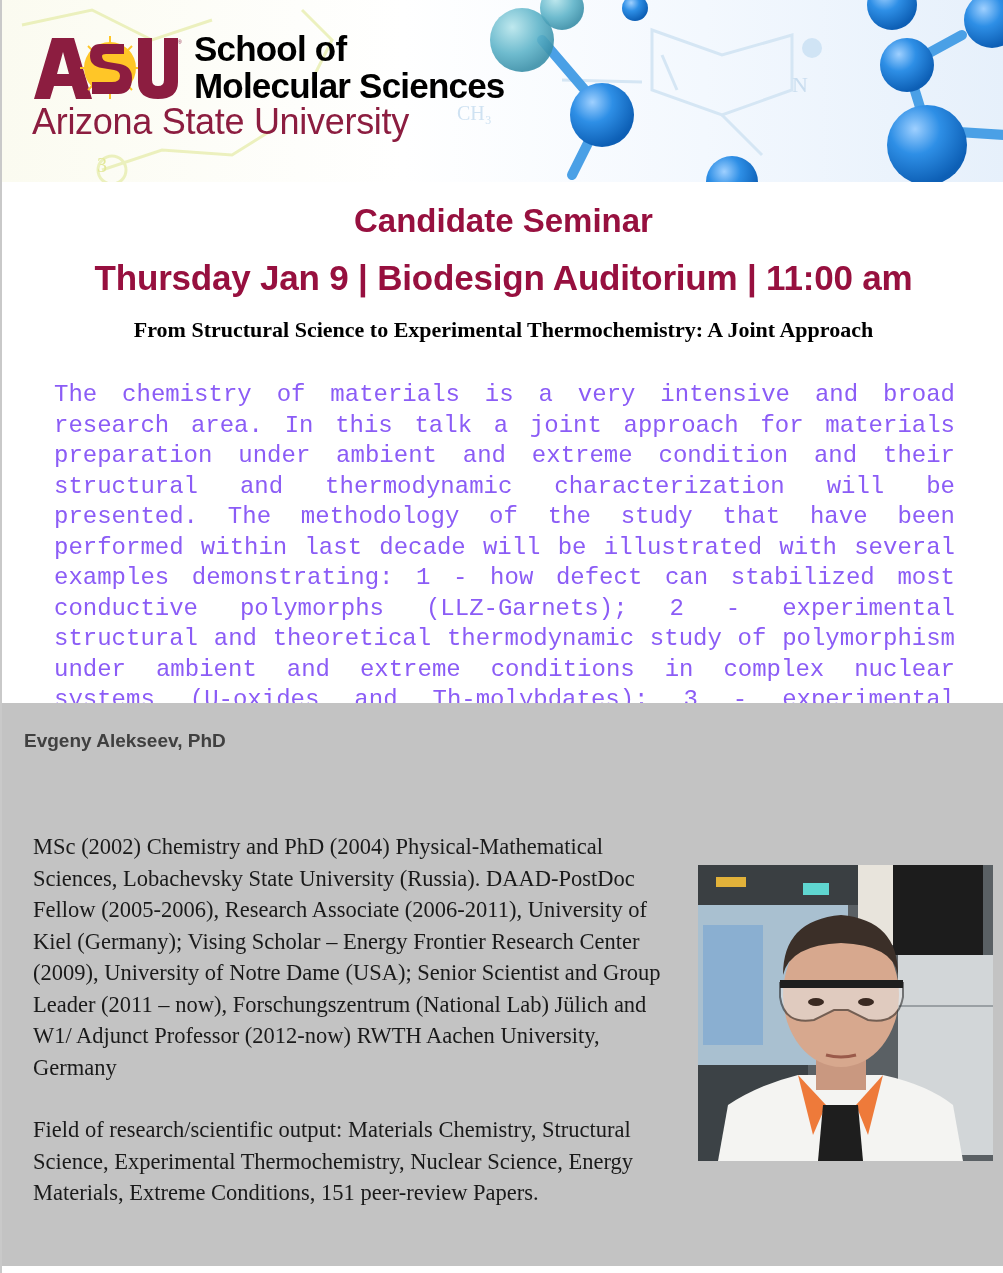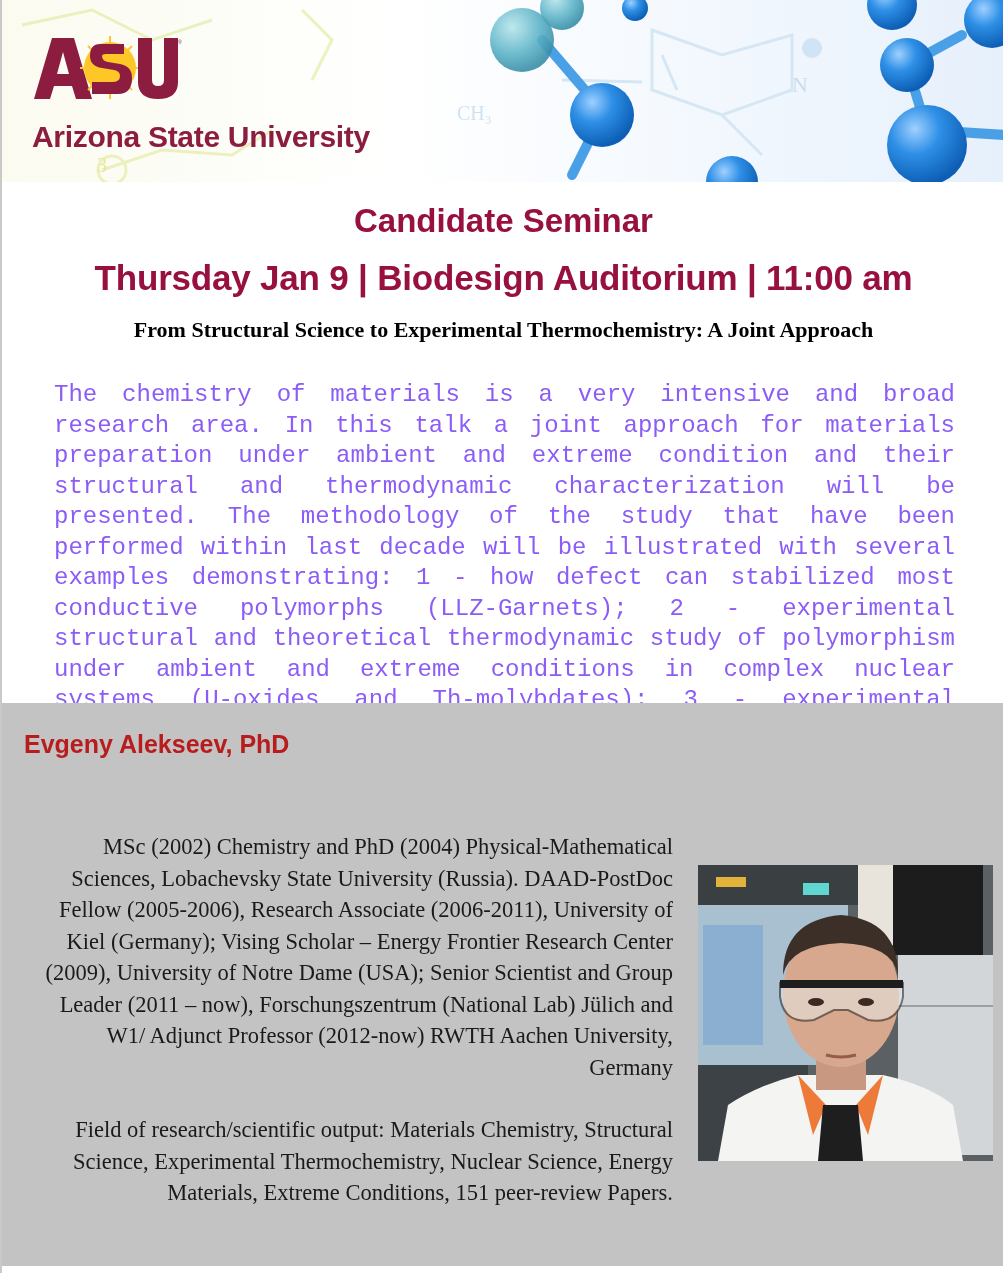--- a/index.html
+++ b/index.html
@@ -8,35 +8,35 @@
     font-family: "Liberation Sans", sans-serif; position: relative;
   }
   .page { position: absolute; left: 0; top: 0; width: 1003px; height: 1273px; border-left: 2px solid #c9c9c9; box-sizing: border-box; }
 
   
   .banner { position: absolute; left: 0; top: 0; width: 1003px; height: 182px; overflow: hidden;
     background: linear-gradient(90deg, #fbfbf0 0%, #ffffff 40%, #f3f8fe 70%, #e6f0fb 100%); }
   .banner svg.bg { position: absolute; left: 0; top: 0; }
   .logo { position: absolute; left: 30px; top: 36px; width: 150px; height: 63px; }
   .school { position: absolute; left: 192px; top: 30px; font-weight: bold; color: #000; font-size: 35px; line-height: 37px; letter-spacing: -0.8px; }
-  .univ { position: absolute; left: 30px; top: 120px; font-weight: bold; color: #8c1d40; font-size: 30px; letter-spacing: -0.3px; }
+  .univ { position: absolute; left: 30px; top: 101px; font-weight: normal; color: #8c1d40; font-size: 36px; letter-spacing: -0.3px; }
 
   
   .seminar { position: absolute; left: 0; width: 1003px; top: 202px; text-align: center; color: #97103f; font-weight: bold; font-size: 33px; }
   .when { position: absolute; left: 0; width: 1003px; top: 258px; text-align: center; color: #97103f; font-weight: bold; font-size: 35px; letter-spacing: -0.2px; }
   .talk-title { position: absolute; left: 0; width: 1003px; top: 317px; text-align: center; color: #000; font-family: "Liberation Serif", serif; font-weight: bold; font-size: 22px; }
 
   .abstract { position: absolute; left: 52px; top: 380px; width: 901px; font-family: Liberation Mono, monospace; font-size: 24px; line-height: 30.5px; color: #8b5cf6; text-align: justify; hyphens: manual; }
 
   
   .speaker { position: absolute; left: 0; top: 703px; width: 1003px; height: 563px; background: #c3c3c3; }
-  .name { position: absolute; left: 22px; top: 27px; font-weight: bold; font-size: 25px; color: #b91c1c; }
+  .name { position: absolute; left: 22px; top: 27px; font-weight: bold; font-size: 19px; color: #404040; }
   .affil { position: absolute; left: 22px; top: 75px; font-weight: bold; font-style: italic; font-size: 20px; color: #000; }
   .bio { position: absolute; left: 31px; top: 128px; width: 640px; font-family: "Liberation Serif", serif; font-size: 22.5px; line-height: 31.5px; color: #1a1a1a; }
-  .bio p { margin: 0 0 31px 0; text-align: right; }
+  .bio p { margin: 0 0 31px 0; }
   .photo { position: absolute; left: 696px; top: 162px; width: 295px; height: 296px; overflow: hidden; background: #6e7478; }
 </style>
 </head>
 <body>
 
 <div class="page">
 
   <div class="banner">
     <svg class="bg" width="1003" height="182">
       <defs>
@@ -98,20 +98,24 @@
         <line x1="78" y1="0" x2="78" y2="63"></line>
           <line x1="48" y1="32" x2="108" y2="32"></line>
         <line x1="56" y1="10" x2="100" y2="54"></line>
           <line x1="100" y1="10" x2="56" y2="54"></line>
       </g>
       <path d="M92 8 L68 8 Q58 8 58 20 Q58 30 70 32 L82 34 Q88 35 88 40 Q88 46 80 46 L60 46 L60 58 L86 58 Q100 58 100 42 Q100 30 88 28 L76 26 Q70 25 70 20 Q70 18 74 18 L92 18 Z" fill="#8c1d40"></path>
       <path d="M106 2 L120 2 L120 44 Q120 50 126 50 Q132 50 132 44 L132 2 L146 2 L146 46 Q146 63 126 63 Q106 63 106 46 Z" fill="#8c1d40"></path>
       <text x="146" y="8" font-size="5" fill="#8c1d40" font-family="Liberation Sans, sans-serif">®</text>
     </svg>
 
+    <div class="school">
+      <div>School of</div>
+      <div>Molecular Sciences</div>
+    </div>
     <div class="univ">Arizona State University</div>
   </div>
 
   <div class="seminar">Candidate Seminar</div>
   <div class="when">Thursday Jan 9 | Biodesign Auditorium | 11:00 am</div>
   <div class="talk-title">From Structural Science to Experimental Thermochemistry: A Joint Approach</div>
 
   <div class="abstract">The chemistry of materials is a very intensive and broad research area. In this talk a joint approach for materials preparation under ambient and extreme condition and their structural and thermodynamic characterization will be presented. The method­ology of the study that have been performed within last decade will be illustrated with several examples demonstrating: 1 - how defect can stabilized most conduc­tive polymorphs (LLZ-Garnets); 2 - experimental structural and theoretical thermo­dynamic study of polymorphism under ambient and extreme conditions in complex nuclear systems (U-oxides and Th-molybdates); 3 - experimental thermochemical study and phase diagram modelling in complex water containing U-bearing sys­tems.</div>
 
   <div class="speaker">

